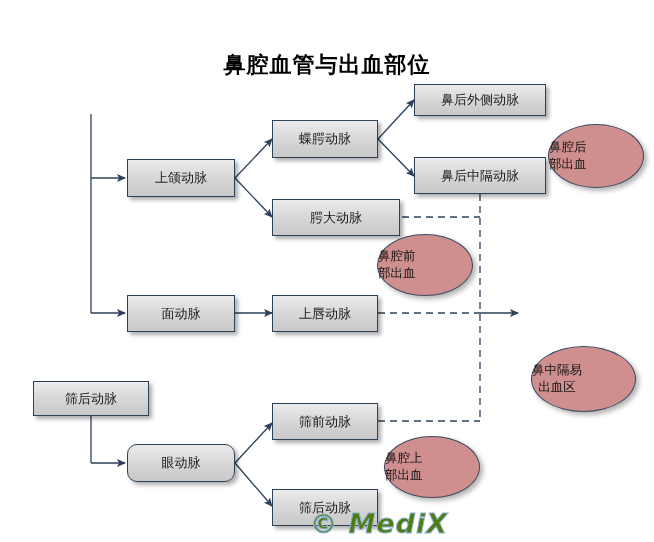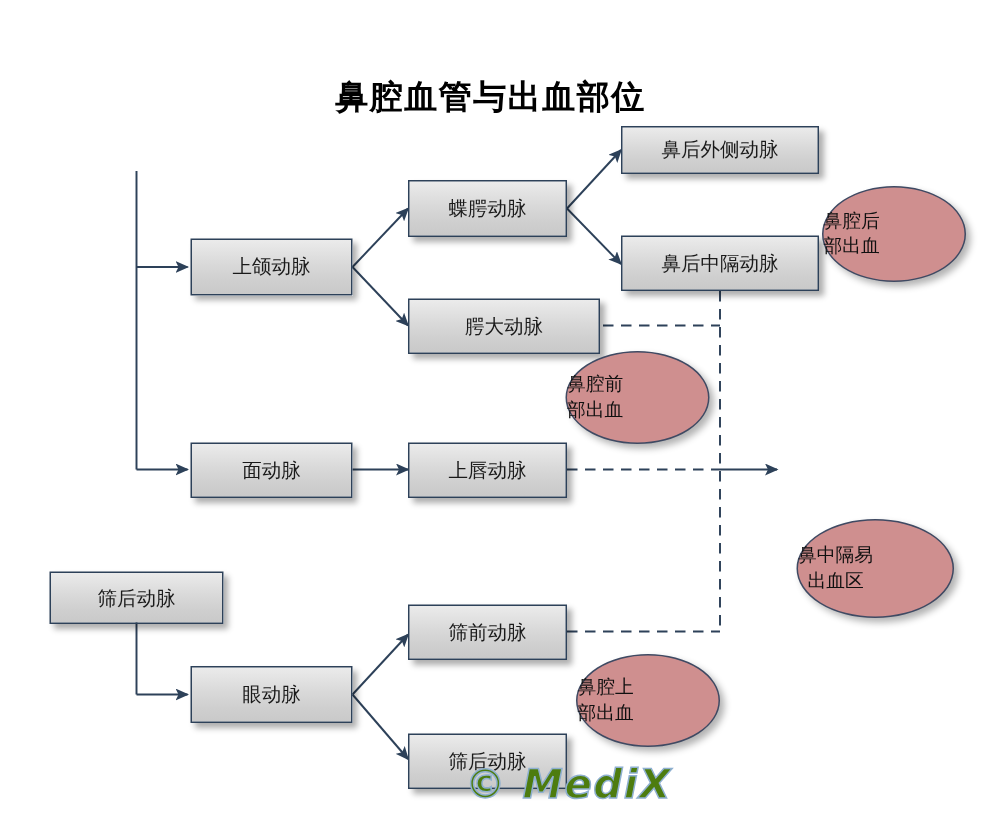--- a/index.html
+++ b/index.html
@@ -137,21 +137,21 @@
 
   <div class="node" style="left:272px;top:295px;width:106px;height:37px;align-items:center;">
     <span>上唇动脉</span>
   </div>
 
 
   <div class="node" style="left:33px;top:381px;width:116px;height:35px;">
     <span>筛后动脉</span>
   </div>
 
-  <div class="node" style="left:127px;top:444px;width:108px;height:38px;">
+  <div class="node" style="left:127px;top:444px;width:108px;height:38px;border-radius:10px;">
     <span>眼动脉</span>
   </div>
 
   <div class="node" style="left:272px;top:403px;width:106px;height:37px;">
     <span>筛前动脉</span>
   </div>
 
   <div class="node" style="left:272px;top:489px;width:106px;height:37px;">
     <span>筛后动脉</span>
   </div>

